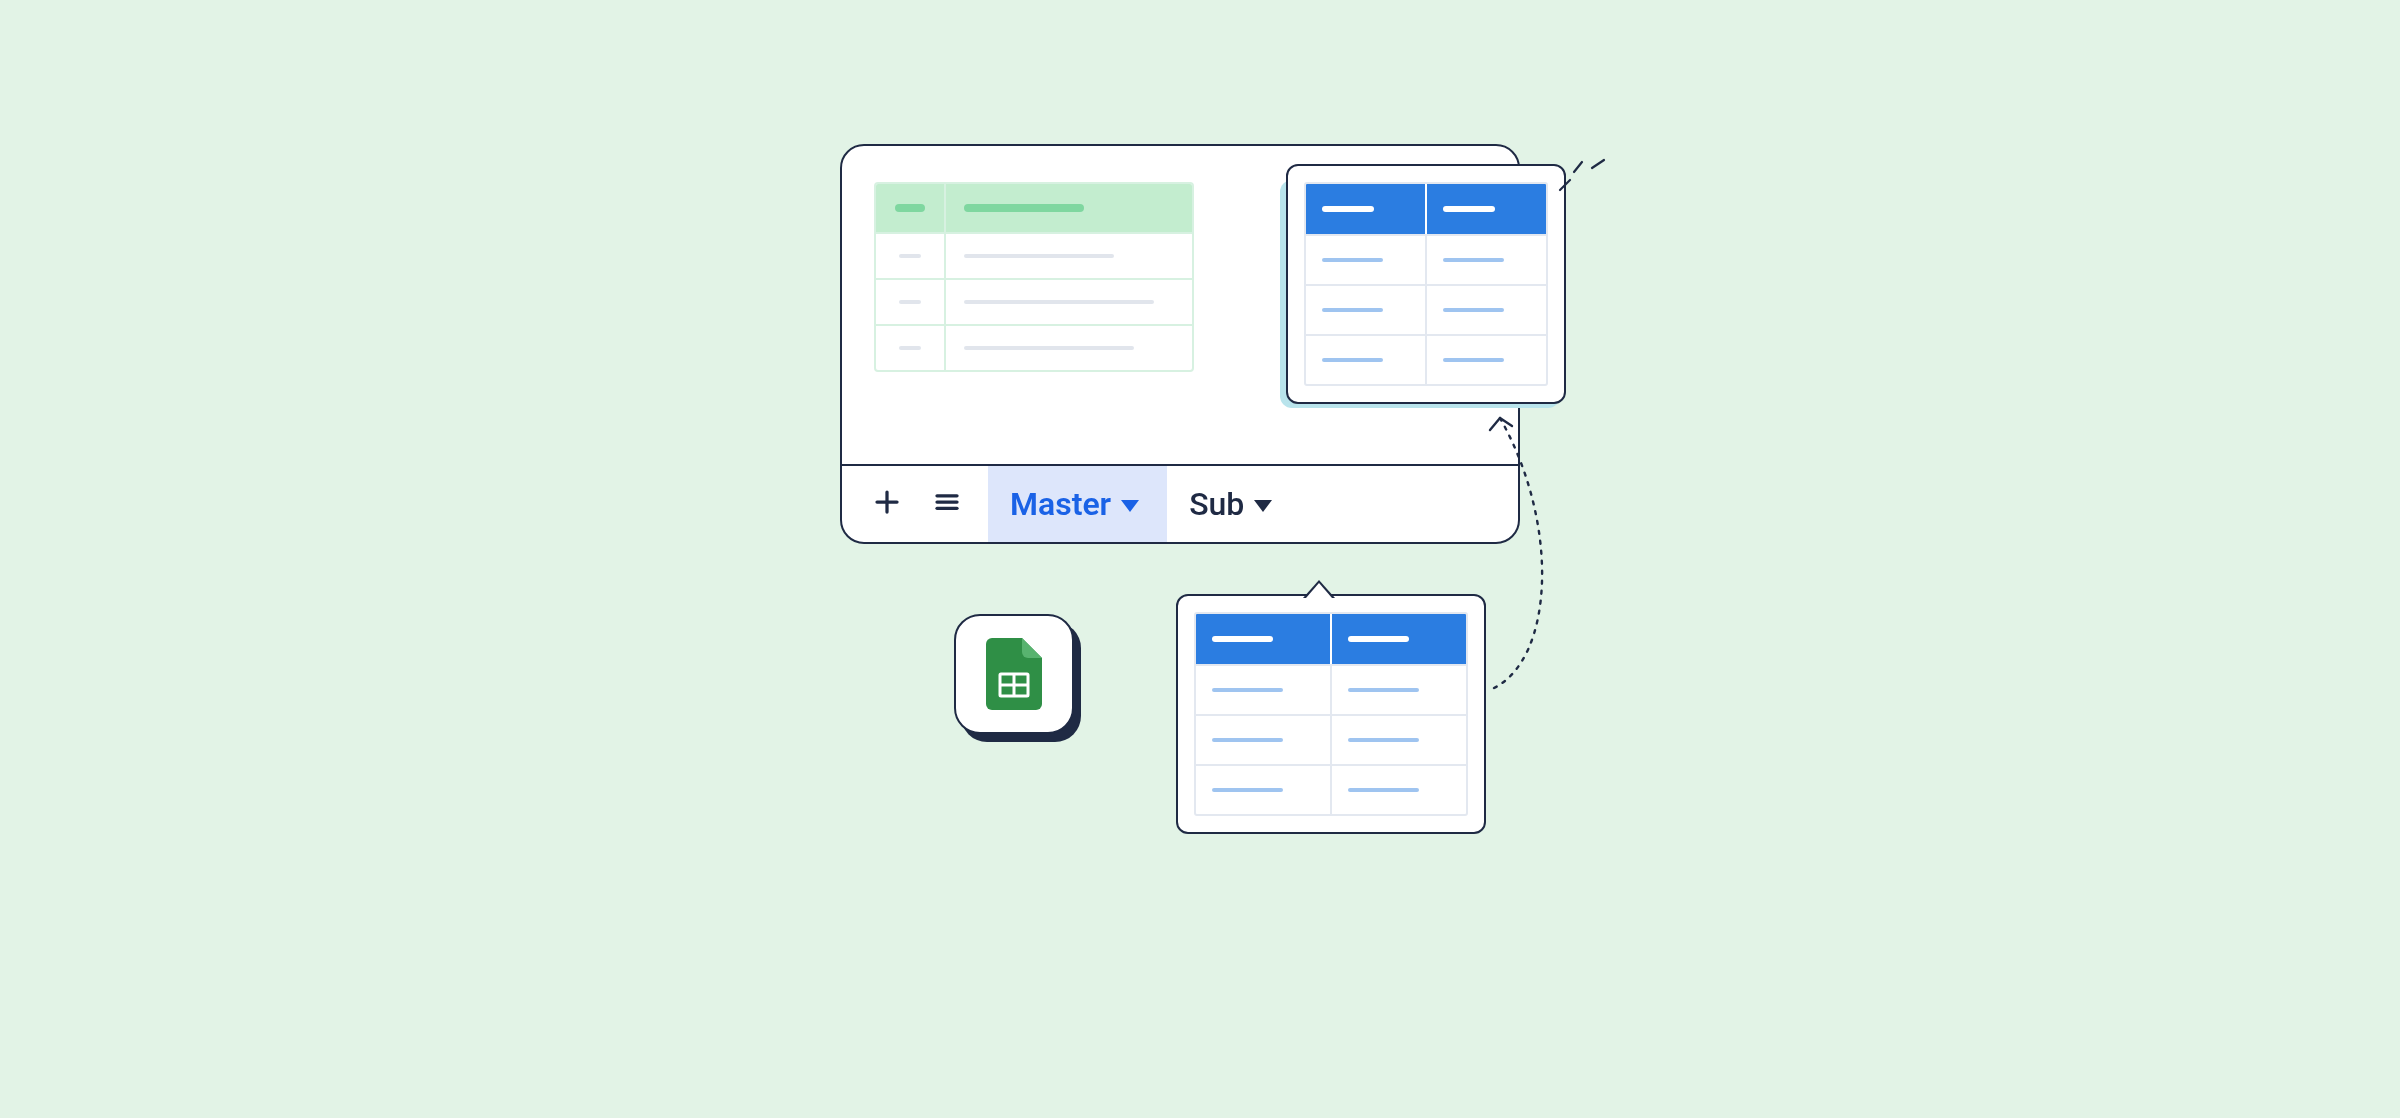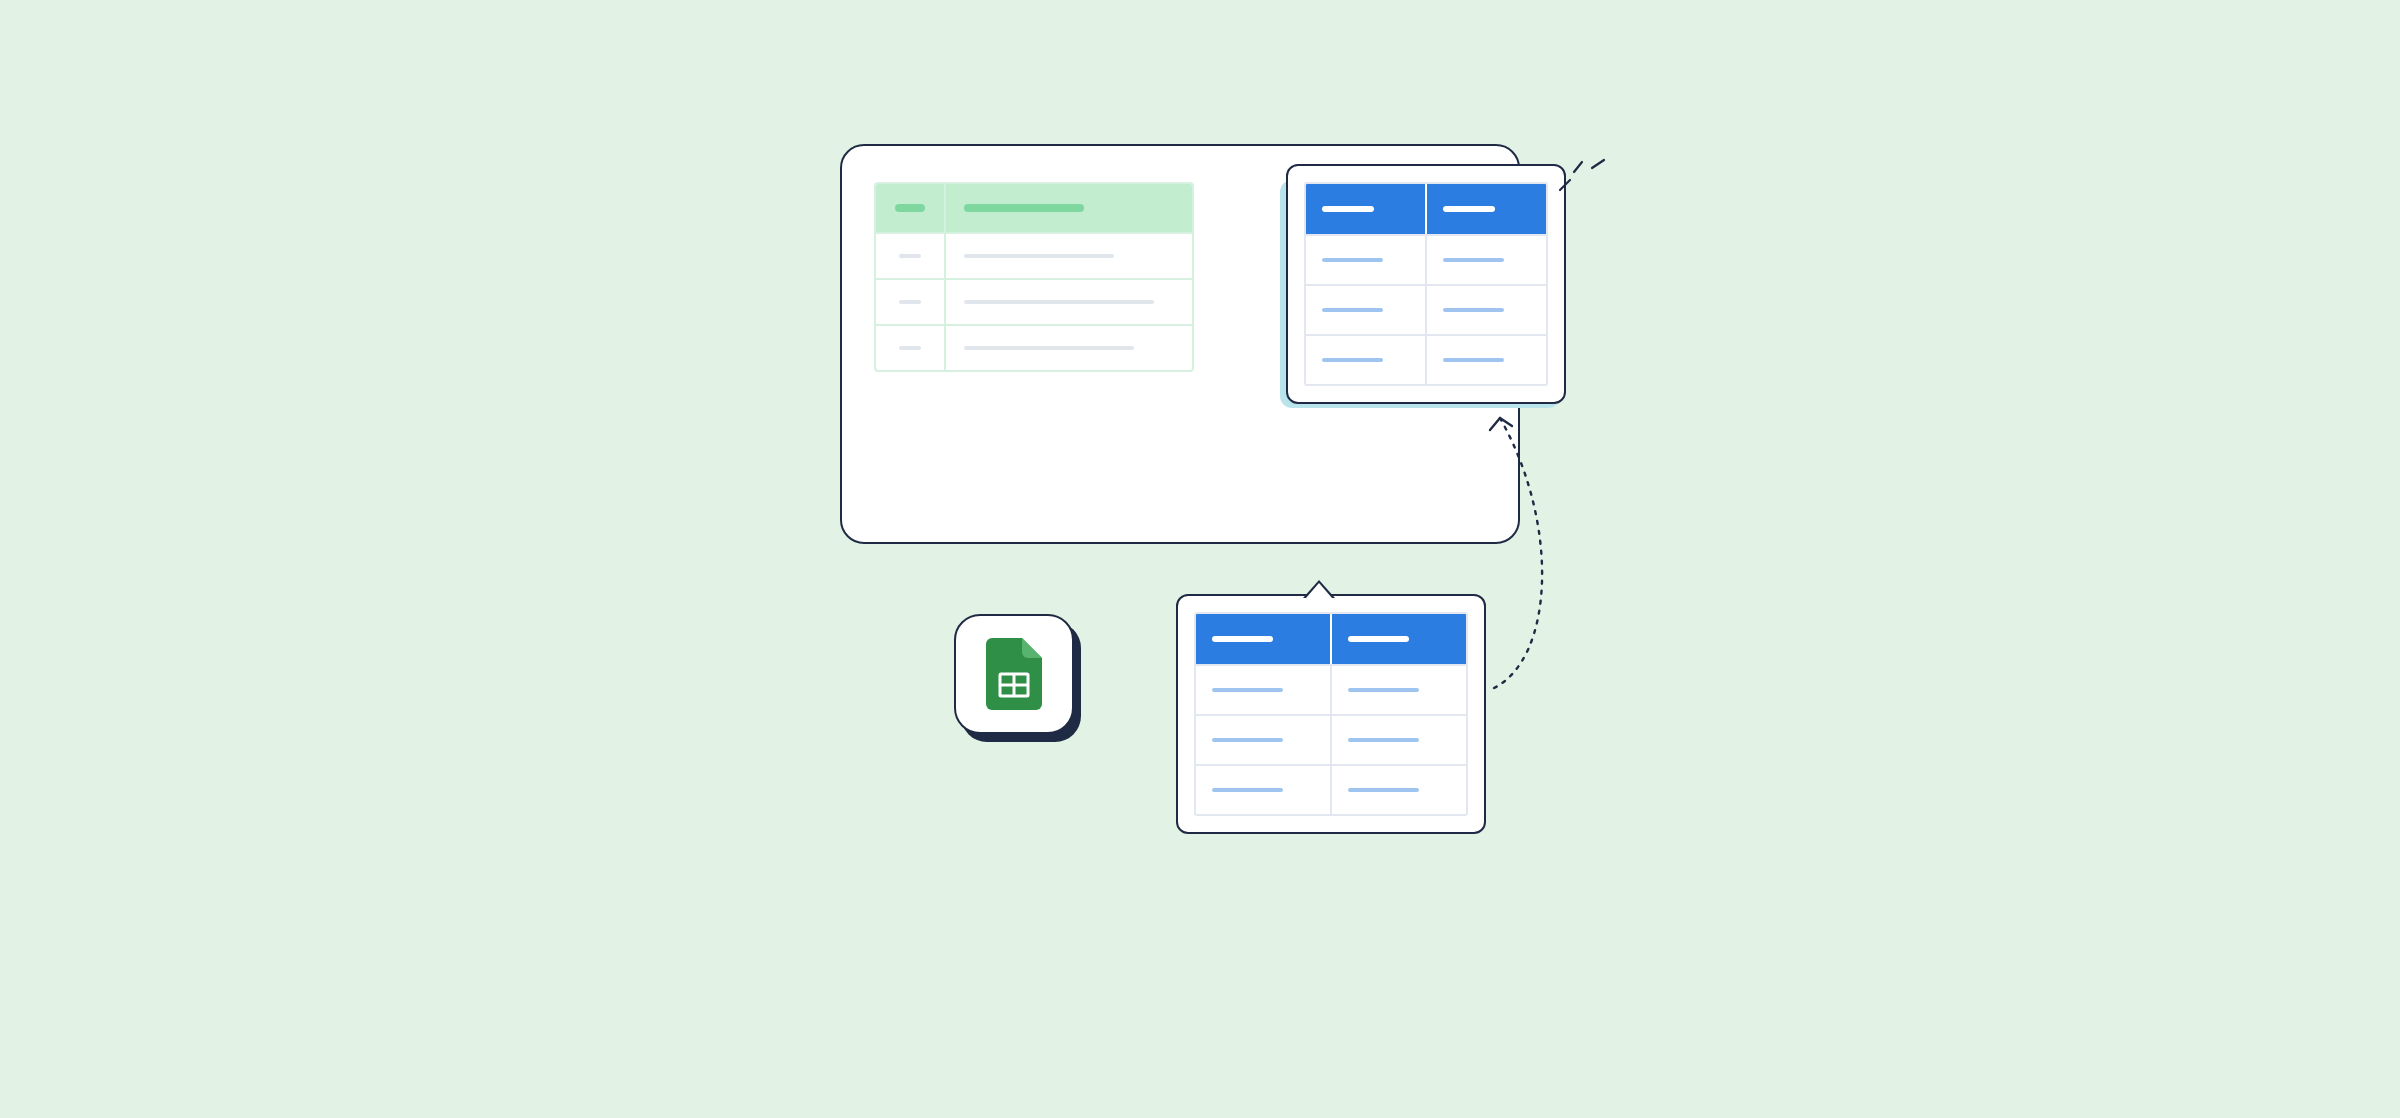--- a/index.html
+++ b/index.html
@@ -208,20 +208,45 @@
           <div class="master-cell-a">
               <div class="bar-grey" style="width:22px;"></div>
             </div>
           <div class="master-cell-b">
               <div class="bar-grey" style="width:170px;"></div>
             </div>
         </div>
       </div>
     </div>
 
+    <div class="sheet-footer">
+      <div class="footer-iconzone">
+        <span>
+          <svg class="plus-icon" viewBox="0 0 24 24" fill="none" stroke="#1f2a44" stroke-width="2.6" stroke-linecap="round">
+              <line x1="12" y1="4" x2="12" y2="20"></line>
+              <line x1="4" y1="12" x2="20" y2="12"></line>
+            </svg>
+        </span>
+        <span>
+          <svg class="menu-icon" viewBox="0 0 24 24" fill="none" stroke="#1f2a44" stroke-width="2.6" stroke-linecap="round">
+              <line x1="4" y1="7" x2="20" y2="7"></line>
+              <line x1="4" y1="12" x2="20" y2="12"></line>
+              <line x1="4" y1="17" x2="20" y2="17"></line>
+            </svg>
+        </span>
+      </div>
+      <div class="tab master">
+        <span>Master</span>
+        <span class="caret"></span>
+      </div>
+      <div class="tab sub">
+        <span>Sub</span>
+        <span class="caret"></span>
+      </div>
+    </div>
   </div>
 
   <div id="top-blue-shadow"></div>
   <div id="top-blue" class="blue-card">
     <div class="inner">
       <div class="blue-row header">
         <div class="blue-cell">
             <div class="bar-white"></div>
           </div>
         <div class="blue-cell">

